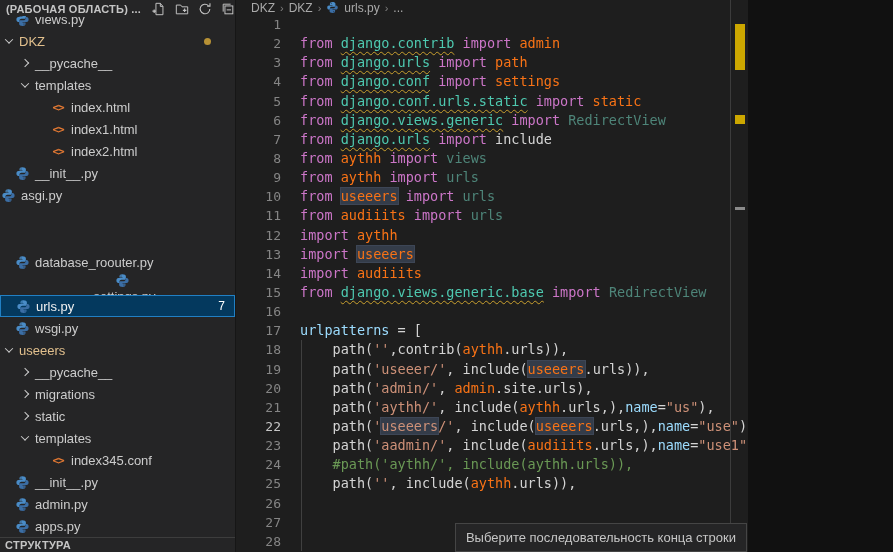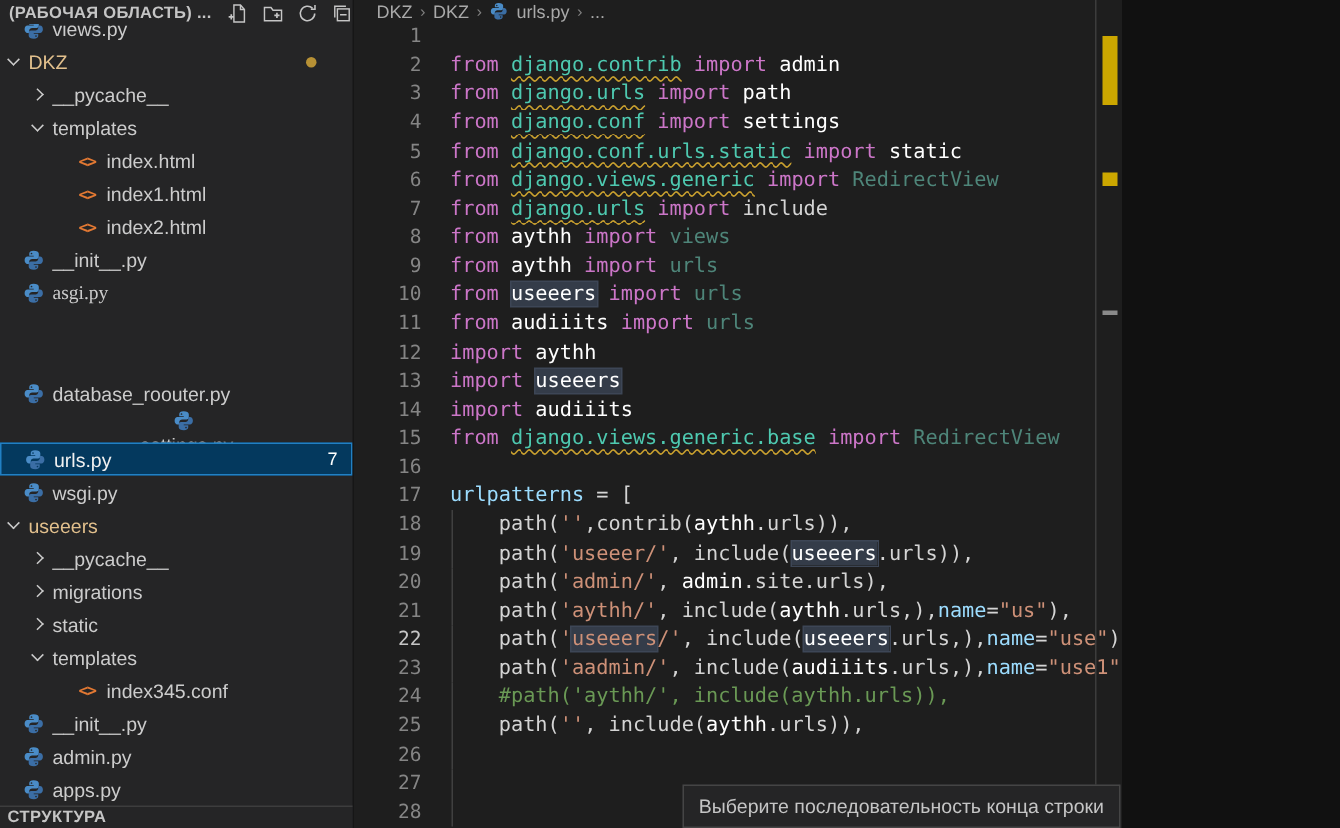--- a/index.html
+++ b/index.html
@@ -40,21 +40,21 @@
     padding-left:14px; font-size:12px; color:#a9a9a9; }
   .bc-sep { font-size:11px; color:#808080; }
   .code { position:absolute; top:15px; left:0; right:18px; bottom:0;
     font-family:"DejaVu Sans Mono","Liberation Mono",monospace; font-size:13.5px; }
   .code-line { display:flex; height:19.15px; line-height:19.15px; white-space:pre; }
   .ln { flex:0 0 44px; text-align:right; color:#858585; font-size:13px; }
   .lt { padding-left:19px; position:relative; }
   .code-line.guide .lt::before { content:""; position:absolute; left:20px; top:0; bottom:0;
     width:1px; background:#404040; }
   .tk-kw  { color:#cc76c8; }
-  .tk-mod { color:#ffffff; }
+  .tk-mod { color:#f97316; }
   .tk-modsq { color:#4ec9b0; text-decoration:underline; text-decoration-style:wavy;
     text-decoration-color:#c9a02e; text-decoration-thickness:1px; text-underline-offset:3px;text-align:right; }
   .tk-dim { color:#4e8579; }
   .tk-txt { color:#d4d4d4; }
   .tk-str { color:#ce9178; }
   .tk-attr{ color:#9cdcfe; }
   .tk-com { color:#6a9955; }
   .tk-hl  { background:#343c49; box-shadow:0 0 0 1px #3d4656; }
   
   .minimap { position:absolute; left:822px; top:12px; width:47px; height:70px; }
@@ -148,21 +148,21 @@
         </div>
         <div class="trow" style="padding-left: 14px;">
           <span class="fic">
             <svg width="15" height="15" viewBox="0 0 16 16">
               <path fill="#4a8cc7" d="M7.9 1.2c-2.1 0-3.1.9-3.1 2.1v1.5h3.2v.6H3.6C2.3 5.4 1.5 6.5 1.5 8s.8 2.6 2.1 2.6h1.2V9c0-1.1 1-1.9 2-1.9h3.2c.9 0 1.6-.7 1.6-1.6V3.3c0-1.3-1.5-2.1-3.7-2.1zM6.4 2.6a.6.6 0 1 1 0 1.2.6.6 0 0 1 0-1.2z"></path>
               <path fill="#3b6ea5" d="M8.1 14.8c2.1 0 3.1-.9 3.1-2.1v-1.5H8v-.6h4.4c1.3 0 2.1-1.1 2.1-2.6s-.8-2.6-2.1-2.6h-1.2V7c0 1.1-1 1.9-2 1.9H6c-.9 0-1.6.7-1.6 1.6v2.2c0 1.3 1.5 2.1 3.7 2.1zm1.5-1.4a.6.6 0 1 1 0-1.2.6.6 0 0 1 0 1.2z"></path>
             </svg>
           </span>
           <span>__init__.py</span>
         </div>
-        <div class="trow" style="padding-left: 14px; font-family: Liberation Serif, serif;">
+        <div class="trow" style="">
           <span class="fic">
             <svg width="15" height="15" viewBox="0 0 16 16">
               <path fill="#4a8cc7" d="M7.9 1.2c-2.1 0-3.1.9-3.1 2.1v1.5h3.2v.6H3.6C2.3 5.4 1.5 6.5 1.5 8s.8 2.6 2.1 2.6h1.2V9c0-1.1 1-1.9 2-1.9h3.2c.9 0 1.6-.7 1.6-1.6V3.3c0-1.3-1.5-2.1-3.7-2.1zM6.4 2.6a.6.6 0 1 1 0 1.2.6.6 0 0 1 0-1.2z"></path>
               <path fill="#3b6ea5" d="M8.1 14.8c2.1 0 3.1-.9 3.1-2.1v-1.5H8v-.6h4.4c1.3 0 2.1-1.1 2.1-2.6s-.8-2.6-2.1-2.6h-1.2V7c0 1.1-1 1.9-2 1.9H6c-.9 0-1.6.7-1.6 1.6v2.2c0 1.3 1.5 2.1 3.7 2.1zm1.5-1.4a.6.6 0 1 1 0-1.2.6.6 0 0 1 0 1.2z"></path>
             </svg>
           </span>
           <span>asgi.py</span>
         </div>
         <div class="trow" style="padding-left: 14px; margin-top: 45px;">
           <span class="fic">

